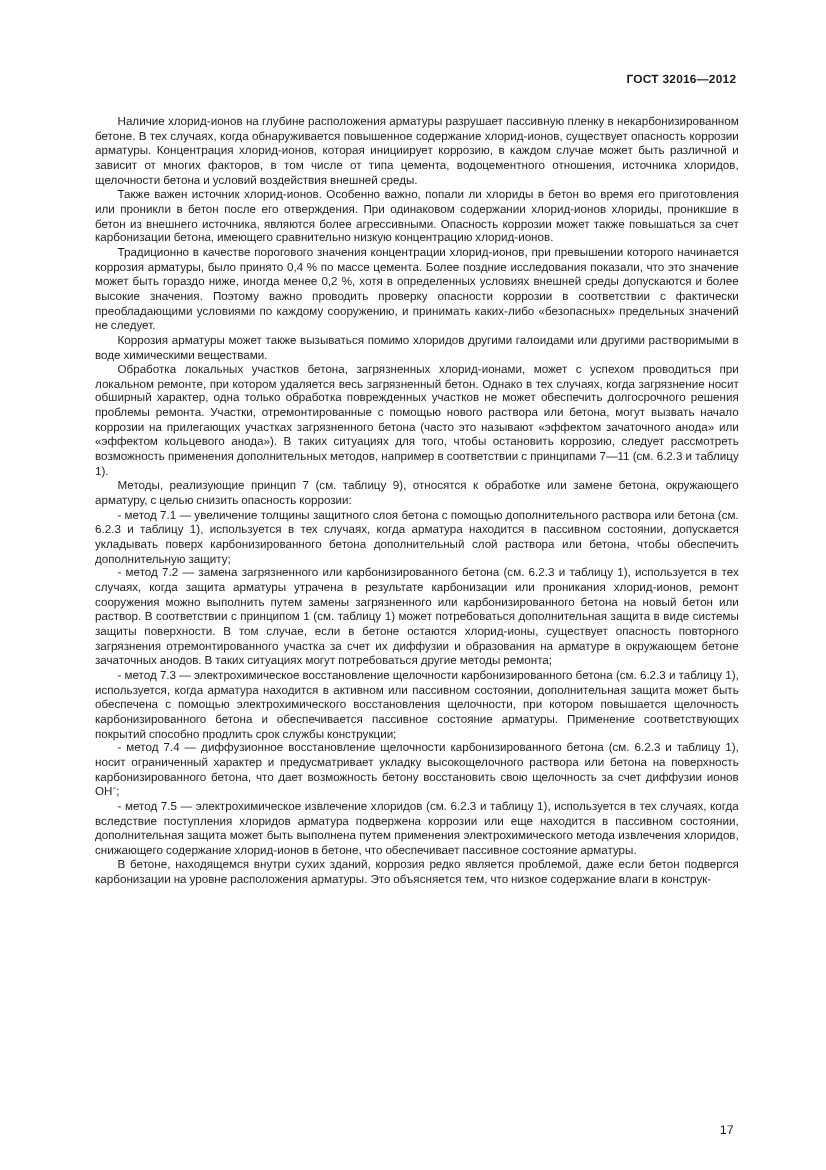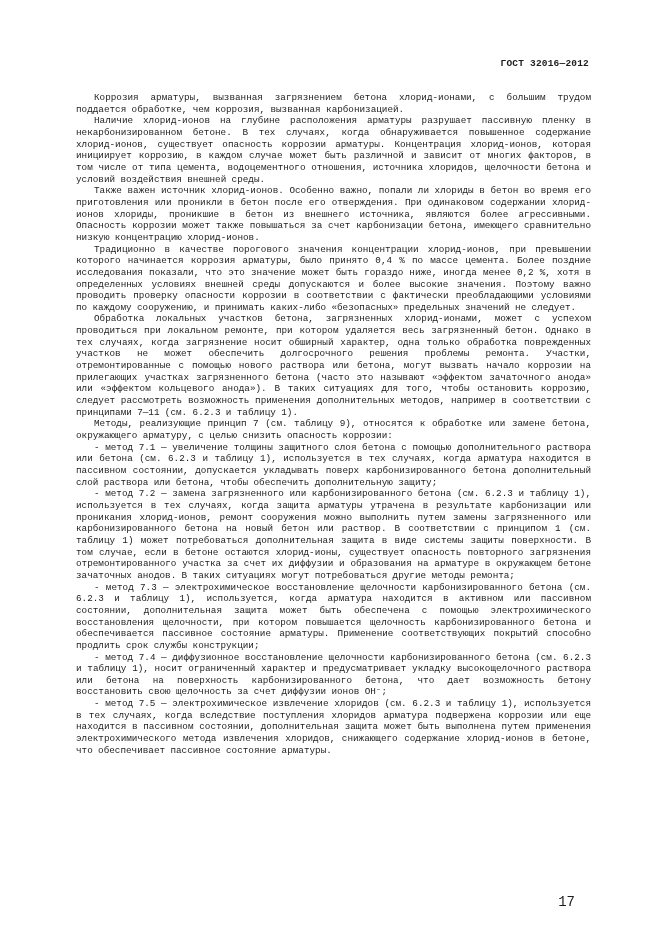--- a/index.html
+++ b/index.html
@@ -9,21 +9,20 @@
     background: #ffffff;
     font-family: "Liberation Sans", sans-serif;
     color: #1c1c1c;
     position: relative;
     overflow: hidden;
   }
   .page {
     position: absolute;
     inset: 0;
     background: #ffffff;
-    font-family: Liberation Mono, monospace;
   }
   .doc-header {
     position: absolute;
     top: 58px;
     right: 72px;
     font-size: 9.5px;
     font-weight: bold;
     letter-spacing: 0.2px;
   }
   .doc-body {
@@ -38,44 +37,45 @@
     -webkit-hyphens: auto;
     word-spacing: -0.2px;
   }
   .doc-body p {
     margin: 0;
     text-indent: 18px;
   }
   .doc-footer {
     position: absolute;
     bottom: 26px;
-    right: 86px;
-    font-size: 14px;
+    right: 74px;
+    font-size: 10px;
   }
 </style>
 </head>
 <body>
 
 <div class="page">
 
   <div class="doc-header">
     <span>ГОСТ 32016—2012</span>
   </div>
 
   <div class="doc-body">
-    <p>Коррозия арматуры, вызванная загрязнением бетона хлорид-ионами, с большим трудом поддается обработке, чем коррозия, вызванная карбонизацией.</p>
     <p>Наличие хлорид-ионов на глубине расположения арматуры разрушает пассивную пленку в некарбонизированном бетоне. В тех случаях, когда обнаруживается повышенное содержание хлорид-ионов, существует опасность коррозии арматуры. Концентрация хлорид-ионов, которая инициирует коррозию, в каждом случае может быть различной и зависит от многих факторов, в том числе от типа цемента, водоцементного отношения, источника хлоридов, щелочности бетона и условий воздействия внешней среды.</p>
     <p>Также важен источник хлорид-ионов. Особенно важно, попали ли хлориды в бетон во время его приготовления или проникли в бетон после его отверждения. При одинаковом содержании хлорид-ионов хлориды, проникшие в бетон из внешнего источника, являются более агрессивными. Опасность коррозии может также повышаться за счет карбонизации бетона, имеющего сравнительно низкую концентрацию хлорид-ионов.</p>
     <p>Традиционно в качестве порогового значения концентрации хлорид-ионов, при превышении которого начинается коррозия арматуры, было принято 0,4 % по массе цемента. Более поздние исследования показали, что это значение может быть гораздо ниже, иногда менее 0,2 %, хотя в определенных условиях внешней среды допускаются и более высокие значения. Поэтому важно проводить проверку опасности коррозии в соответствии с фактически преобладающими условиями по каждому сооружению, и принимать каких-либо «безопасных» предельных значений не следует.</p>
+    <p>Коррозия арматуры может также вызываться помимо хлоридов другими галоидами или другими растворимыми в воде химическими веществами.</p>
     <p>Обработка локальных участков бетона, загрязненных хлорид-ионами, может с успехом проводиться при локальном ремонте, при котором удаляется весь загрязненный бетон. Однако в тех случаях, когда загрязнение носит обширный характер, одна только обработка поврежденных участков не может обеспечить долгосрочного решения проблемы ремонта. Участки, отремонтированные с помощью нового раствора или бетона, могут вызвать начало коррозии на прилегающих участках загрязненного бетона (часто это называют «эффектом зачаточного анода» или «эффектом кольцевого анода»). В таких ситуациях для того, чтобы остановить коррозию, следует рассмотреть возможность применения дополнительных методов, например в соответствии с принципами 7—11 (см. 6.2.3 и таблицу 1).</p>
     <p>Методы, реализующие принцип 7 (см. таблицу 9), относятся к обработке или замене бетона, окружающего арматуру, с целью снизить опасность коррозии:</p>
     <p>- метод 7.1 — увеличение толщины защитного слоя бетона с помощью дополнительного раствора или бетона (см. 6.2.3 и таблицу 1), используется в тех случаях, когда арматура находится в пассивном состоянии, допускается укладывать поверх карбонизированного бетона дополнительный слой раствора или бетона, чтобы обеспечить дополнительную защиту;</p>
     <p>- метод 7.2 — замена загрязненного или карбонизированного бетона (см. 6.2.3 и таблицу 1), используется в тех случаях, когда защита арматуры утрачена в результате карбонизации или проникания хлорид-ионов, ремонт сооружения можно выполнить путем замены загрязненного или карбонизированного бетона на новый бетон или раствор. В соответствии с принципом 1 (см. таблицу 1) может потребоваться дополнительная защита в виде системы защиты поверхности. В том случае, если в бетоне остаются хлорид-ионы, существует опасность повторного загрязнения отремонтированного участка за счет их диффузии и образования на арматуре в окружающем бетоне зачаточных анодов. В таких ситуациях могут потребоваться другие методы ремонта;</p>
     <p>- метод 7.3 — электрохимическое восстановление щелочности карбонизированного бетона (см. 6.2.3 и таблицу 1), используется, когда арматура находится в активном или пассивном состоянии, дополнительная защита может быть обеспечена с помощью электрохимического восстановления щелочности, при котором повышается щелочность карбонизированного бетона и обеспечивается пассивное состояние арматуры. Применение соответствующих покрытий способно продлить срок службы конструкции;</p>
     <p>- метод 7.4 — диффузионное восстановление щелочности карбонизированного бетона (см. 6.2.3 и таблицу 1), носит ограниченный характер и предусматривает укладку высокощелочного раствора или бетона на поверхность карбонизированного бетона, что дает возможность бетону восстановить свою щелочность за счет диффузии ионов ОН⁻;</p>
     <p>- метод 7.5 — электрохимическое извлечение хлоридов (см. 6.2.3 и таблицу 1), используется в тех случаях, когда вследствие поступления хлоридов арматура подвержена коррозии или еще находится в пассивном состоянии, дополнительная защита может быть выполнена путем применения электрохимического метода извлечения хлоридов, снижающего содержание хлорид-ионов в бетоне, что обеспечивает пассивное состояние арматуры.</p>
+    <p>В бетоне, находящемся внутри сухих зданий, коррозия редко является проблемой, даже если бетон подвергся карбонизации на уровне расположения арматуры. Это объясняется тем, что низкое содержание влаги в конструк-</p>
   </div>
 
   <div class="doc-footer">
     <span>17</span>
   </div>
 
 </div>
 
 </body></html>

